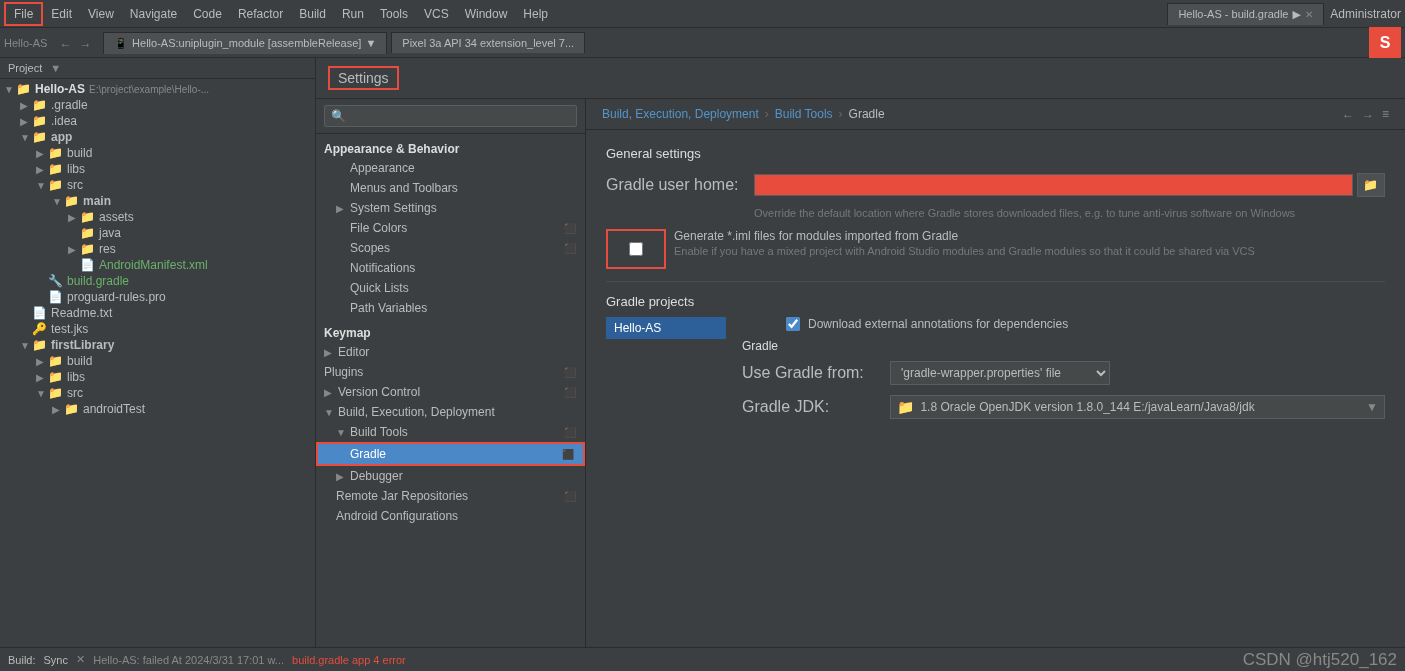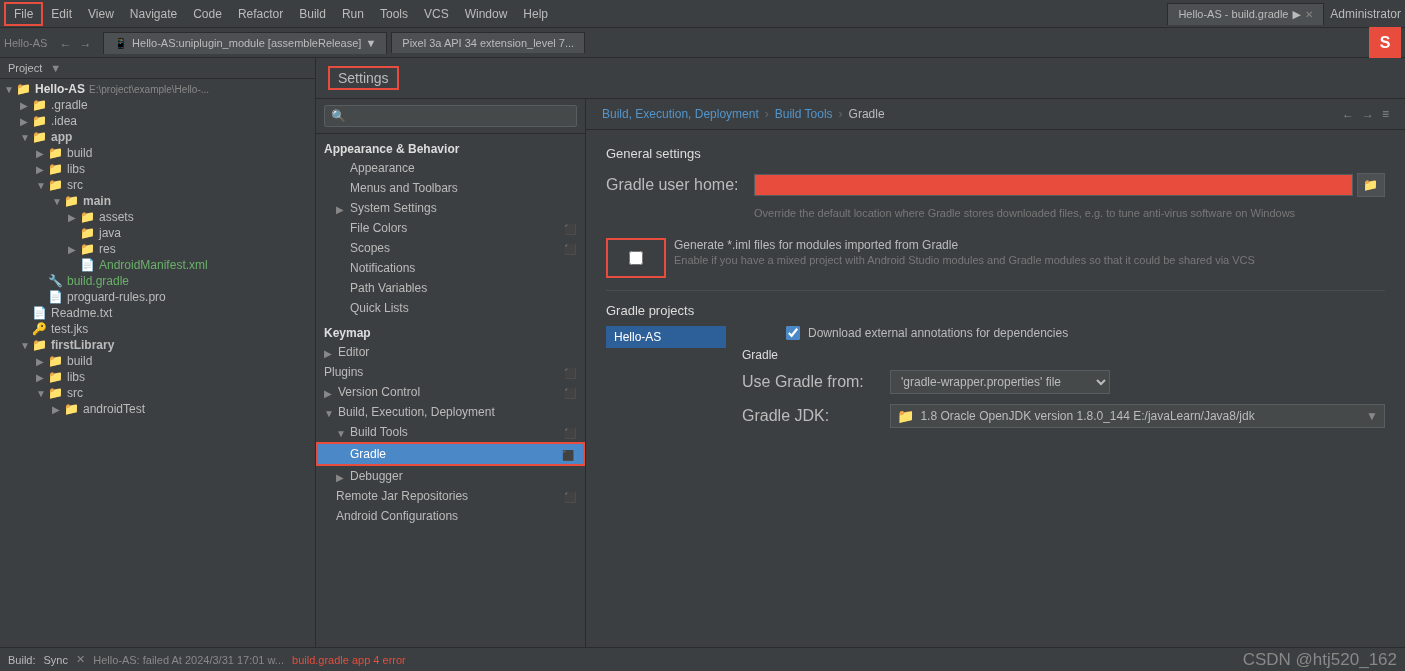--- a/index.html
+++ b/index.html
@@ -155,21 +155,21 @@
       font-size: 12px;
       outline: none;
     }
     .settings-nav-tree {
       flex: 1;
       overflow-y: auto;
       padding: 4px 0;
     }
     .nav-item {
       display: flex;
-      align-items: flex-end;
+      align-items: center;
       padding: 3px 8px;
       cursor: pointer;
       font-size: 12px;
       color: #bbb;
       white-space: nowrap;
     }
     .nav-section {
       font-weight: bold;
       color: #ddd;
       padding: 4px 8px 2px 8px;
@@ -239,21 +239,21 @@
       cursor: pointer;
       display: flex;
       align-items: center;
       justify-content: center;
       font-size: 12px;
     }
     .hint-text {
       font-size: 11px;
       color: #777;
       margin-left: 148px;
-      margin-bottom: 19px;
+      margin-bottom: 10px;
     }
     .checkbox-row {
       display: flex;
       align-items: flex-start;
       gap: 8px;
       margin-bottom: 6px;
       margin-left: 0;
     }
     .checkbox-box {
       width: 60px;
@@ -652,25 +652,25 @@
               <span class="nav-arrow"></span>
               <span>Scopes</span>
               <span style="margin-left:auto;color:#666;font-size:10px;">⬛</span>
             </div>
             <div class="nav-item nav-indent-1">
               <span class="nav-arrow"></span>
               <span>Notifications</span>
             </div>
             <div class="nav-item nav-indent-1">
               <span class="nav-arrow"></span>
+              <span>Quick Lists</span>
+            </div>
+            <div class="nav-item nav-indent-1">
+              <span class="nav-arrow"></span>
               <span>Path Variables</span>
-            </div>
-            <div class="nav-item nav-indent-1">
-              <span class="nav-arrow"></span>
-              <span>Quick Lists</span>
             </div>
 
             <div class="nav-section" style="margin-top:4px;">Keymap</div>
 
             <div class="nav-item">
               <span class="nav-arrow">▶</span>
               <span>Editor</span>
             </div>
 
             <div class="nav-item">

